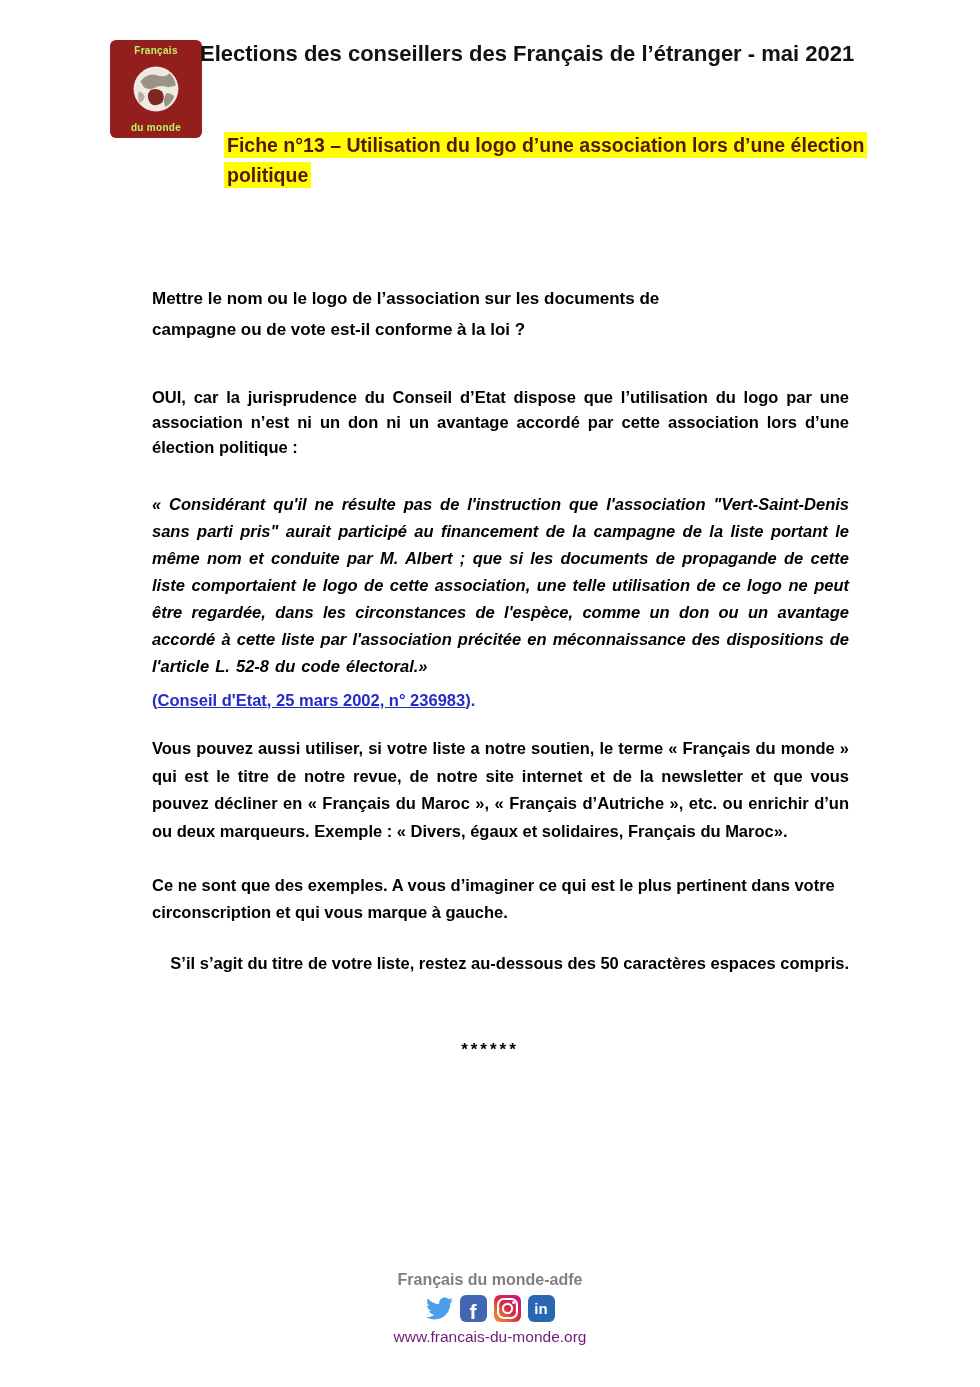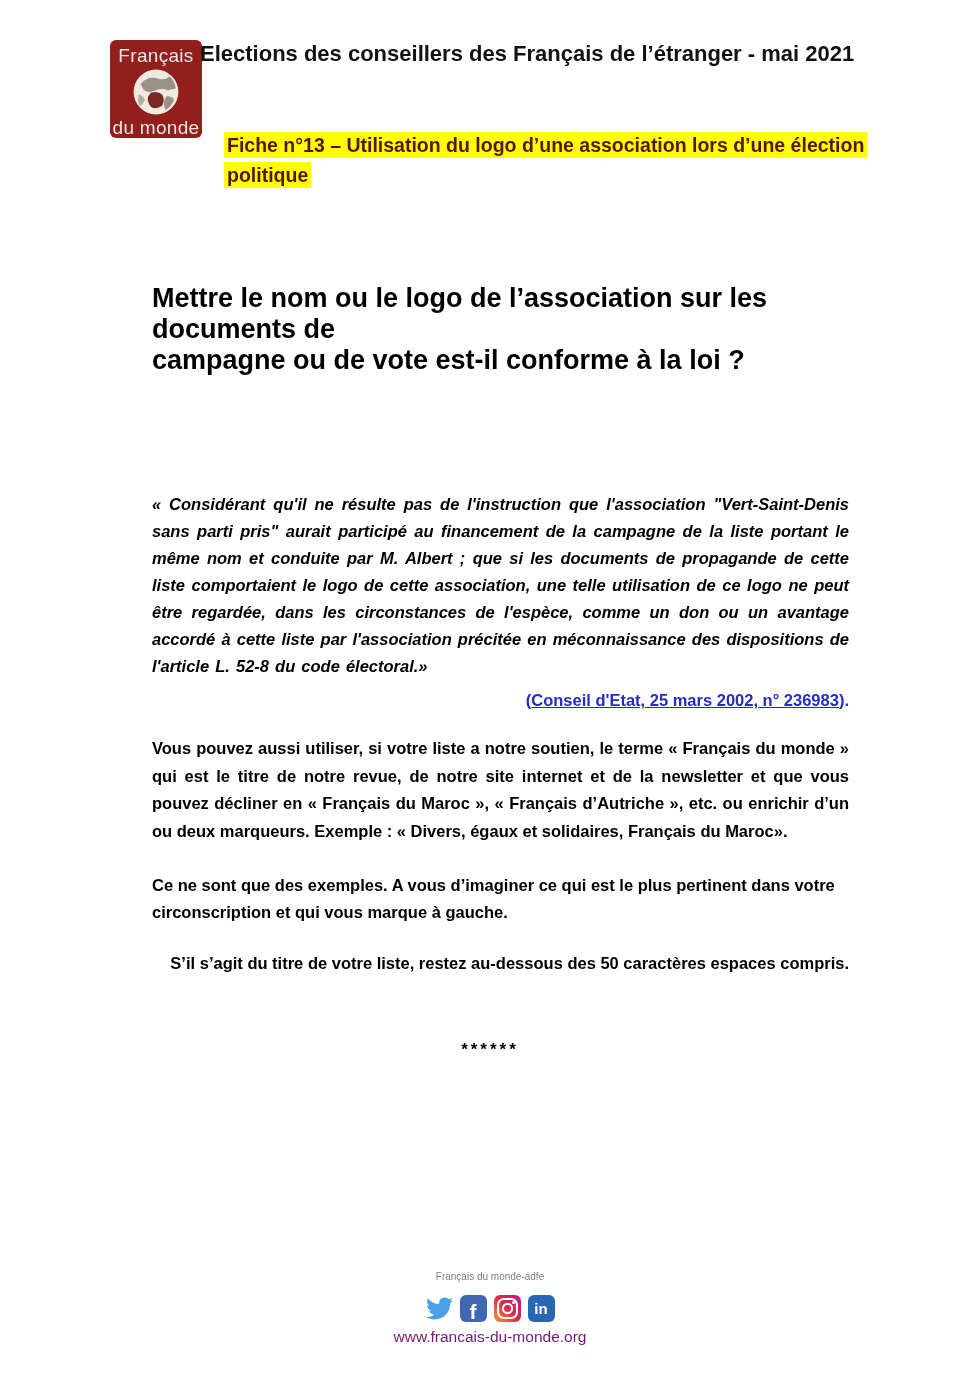--- a/index.html
+++ b/index.html
@@ -7,61 +7,61 @@
     position:relative; width:980px; height:1387px; background:#ffffff;
     font-family:"Liberation Sans", sans-serif; color:#000; overflow:hidden;
   }
 
   
   .logo {
     position:absolute; left:110px; top:40px; width:92px; height:98px;
     background:#921f1c; border-radius:6px; display:flex; flex-direction:column;
     align-items:center; justify-content:space-between; padding:5px 2px; box-sizing:border-box;
   }
-  .logo .logo-word { color:#e5e5e5; font-size:19px; font-weight:normal; letter-spacing:.3px; }
+  .logo .logo-word { color:#bef264; font-size:10px; font-weight:bold; letter-spacing:.3px; }
   .logo svg { display:block; }
 
   .doc-title {
     position:absolute; left:200px; top:40px; width:700px;
     font-size:22px; font-weight:bold; color:#121212; line-height:28px;
   }
   .doc-subtitle {
     position:absolute; left:200px; top:100px; width:680px;
     font-size:19.5px; font-weight:bold; line-height:30px; white-space:pre-line;margin-left:24px;
   }
   .doc-subtitle .hl { background:#ffff00; color:#5a150f; padding:2px 3px; box-decoration-break:clone; -webkit-box-decoration-break:clone; }
 
   
   .question {
     position:absolute; left:152px; top:283px; width:710px;
-    font-size:27px; font-weight:bold; line-height:31px; white-space:pre-line; color:#000;
+    font-size:17px; font-weight:bold; line-height:31px; white-space:pre-line; color:#000;
   }
   .para {
     position:absolute; left:152px; width:697px;
     font-size:16.5px; font-weight:bold; line-height:25px; text-align:justify; color:#000;
   }
   .para.intro   { top:385px; }
   .para.quote   { top:491px; font-style:italic; line-height:27px; word-spacing:1.5px; }
-  .para.citation{ top:688px; text-align:right; }
+  .para.citation{ top:688px; text-align:left; }
   .para.usage   { top:735px; line-height:27.5px; }
   .para.examples{ top:872px; line-height:27px; text-align:left; }
   .para.limit   { top:951px; text-align:right; }
 
   .cite-link { color:#232bc8; text-decoration:underline; cursor:pointer; }
   .cite-paren { color:#232bc8; text-decoration:none; }
 
   .stars {
     position:absolute; left:0; top:1040px; width:100%; text-align:center;
     font-size:17px; font-weight:bold; letter-spacing:3px; color:#000;
   }
 
   
   .footer-name {
     position:absolute; left:0; top:1271px; width:100%; text-align:center;
-    font-size:10px; font-weight:normal; color:#7f7f7f;
+    font-size:16px; font-weight:bold; color:#7f7f7f;
   }
   .social-row {
     position:absolute; left:0; top:1295px; width:100%;
     display:flex; justify-content:center; align-items:center; gap:7px;
   }
   .soc { width:27px; height:27px; display:flex; align-items:center; justify-content:center; cursor:pointer; }
   .soc.square { border-radius:6px; }
   .soc.fb { background:#4267b2; }
   .soc.ig { background:linear-gradient(45deg,#f09433 0%,#e6683c 25%,#dc2743 50%,#cc2366 75%,#bc1888 100%); }
   .soc.li { background:#2867b2; }
@@ -98,20 +98,21 @@
   <div class="doc-title">Elections des conseillers des Français de l’étranger - mai 2021</div>
 
   <div class="doc-subtitle">
     <span class="hl">Fiche n°13 – Utilisation du logo d’une association lors d’une élection
 politique</span>
   </div>
 
   <div class="question">Mettre le nom ou le logo de l’association sur les documents de
 campagne ou de vote est-il conforme à la loi ?</div>
 
+  <div class="para intro">OUI, car la jurisprudence du Conseil d’Etat dispose que l’utilisation du logo par une association n’est ni un don ni un avantage accordé par cette association lors d’une élection politique :</div>
 
   <div class="para quote">« Considérant qu'il ne résulte pas de l'instruction que l'association "Vert-Saint-Denis sans parti pris" aurait participé au financement de la campagne de la liste portant le même nom et conduite par M. Albert ; que si les documents de propagande de cette liste comportaient le logo de cette association, une telle utilisation de ce logo ne peut être regardée, dans les circonstances de l'espèce, comme un don ou un avantage accordé à cette liste par l'association précitée en méconnaissance des dispositions de l'article L. 52-8 du code électoral.»</div>
 
   <div class="para citation">
     <span class="cite-paren">(</span><a class="cite-link">Conseil d'Etat, 25 mars 2002, n° 236983</a><span class="cite-paren">).</span>
   </div>
 
   <div class="para examples">Ce ne sont que des exemples. A vous d’imaginer ce qui est le plus pertinent dans votre circonscription et qui vous marque à gauche.</div>
 
   <div class="para usage">Vous pouvez aussi utiliser, si votre liste a notre soutien, le terme « Français du monde » qui est le titre de notre revue, de notre site internet et de la newsletter et que vous pouvez décliner en « Français du Maroc », « Français d’Autriche », etc. ou enrichir d’un ou deux marqueurs. Exemple : « Divers, égaux et solidaires, Français du Maroc».</div>

